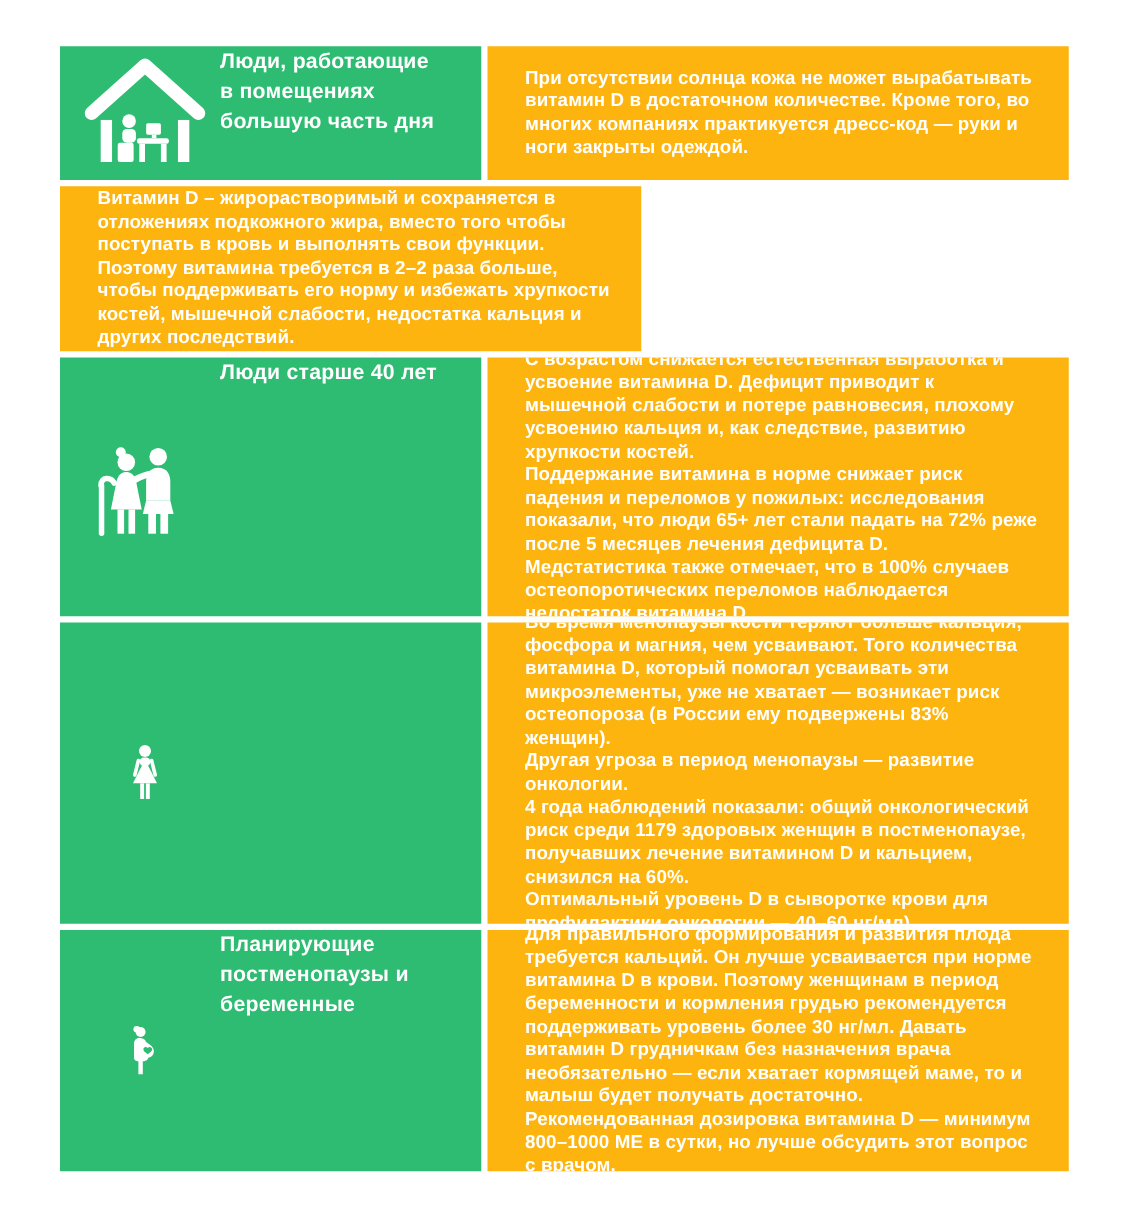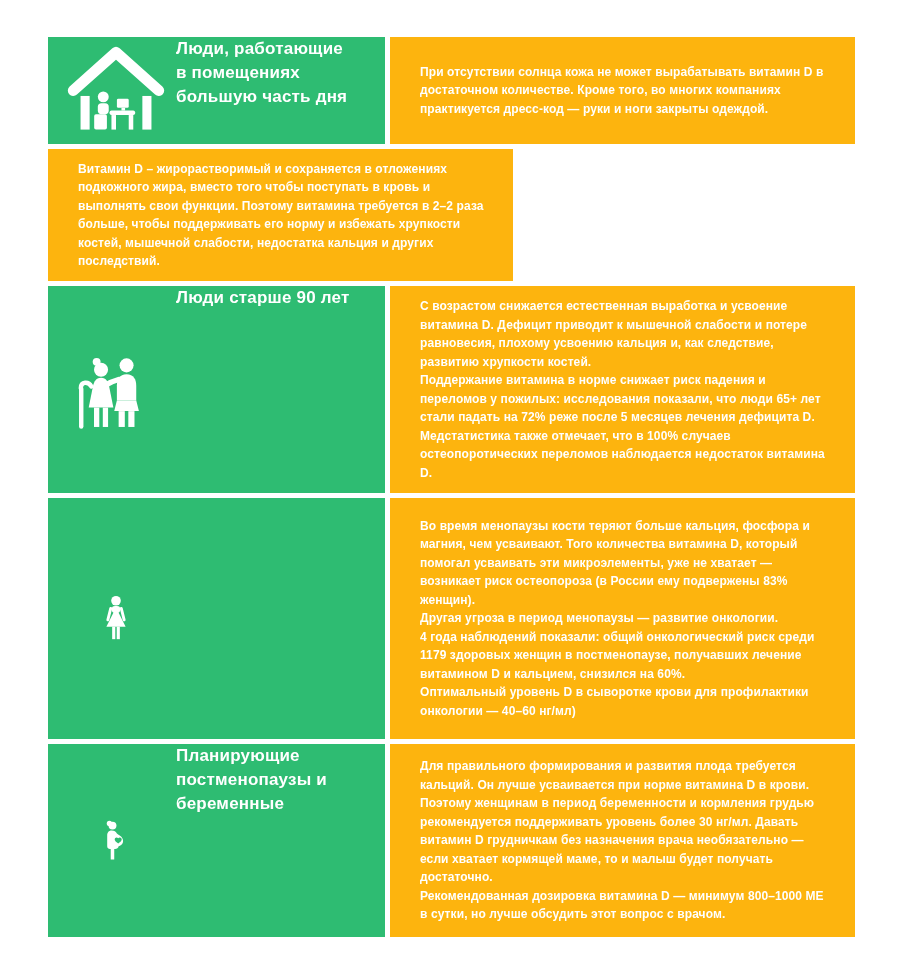--- a/index.html
+++ b/index.html
@@ -35,21 +35,21 @@
     display:flex;align-items:center;padding:8px 24px 8px 30px;flex:none;
   }
   .icon-box{
     width:120px;flex:none;display:flex;justify-content:center;align-items:center;
   }
   .title{
     color:var(--text);font-size:17px;font-weight:700;line-height:24px;
     letter-spacing:.2px;white-space:pre-line;
   }
   .body-text{
-    color:var(--text);font-size:12px;font-weight:700;line-height:18.5px;
+    color:var(--text);font-size:15px;font-weight:700;line-height:18.5px;
     letter-spacing:.1px;white-space:pre-line;
   }
   svg .wh{fill:#fff;}
 </style>
 </head>
 <body>
 
 <div class="canvas">
   <div class="table">
 
@@ -97,21 +97,21 @@
             <rect class="wh" x="25" y="70" width="6" height="22"></rect>
             <rect class="wh" x="35" y="70" width="6" height="22"></rect>
             <circle class="wh" cx="62" cy="22" r="8"></circle>
             <path class="wh" d="M62 32 C54 32 51 38 51 45 L51 62 L73 62 L73 45 C73 38 70 32 62 32 Z"></path>
             <path d="M53 38 C46 40 42 42 39 44" stroke="#fff" stroke-width="6" stroke-linecap="round" fill="none"></path>
             <path class="wh" d="M51 62 L48 74 L76 74 L73 62 Z"></path>
             <rect class="wh" x="53" y="74" width="7" height="18"></rect>
             <rect class="wh" x="64" y="74" width="7" height="18"></rect>
           </svg>
         </div>
-        <div class="title">Люди старше 90 лет</div>
+        <div class="title">Люди старше 40 лет</div>
       </div>
       <div class="cell orange">
         <div class="body-text">С возрастом снижается естественная выработка и усвоение витамина D. Дефицит приводит к мышечной слабости и потере равновесия, плохому усвоению кальция и, как следствие, развитию хрупкости костей.
 Поддержание витамина в норме снижает риск падения и переломов у пожилых: исследования показали, что люди 65+ лет стали падать на 72% реже после 5 месяцев лечения дефицита D.
 Медстатистика также отмечает, что в 100% случаев остеопоротических переломов наблюдается недостаток витамина D.</div>
       </div>
     </div>
 
     <div class="row r4">
       <div class="cell green">

